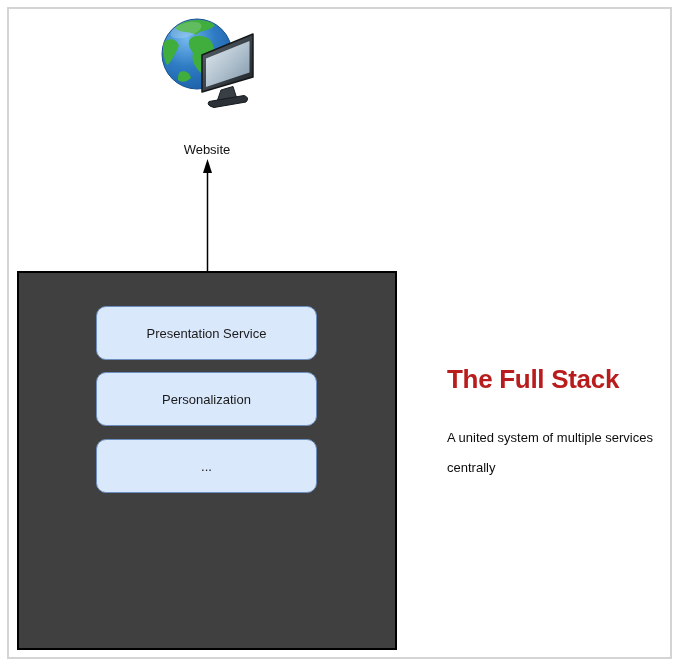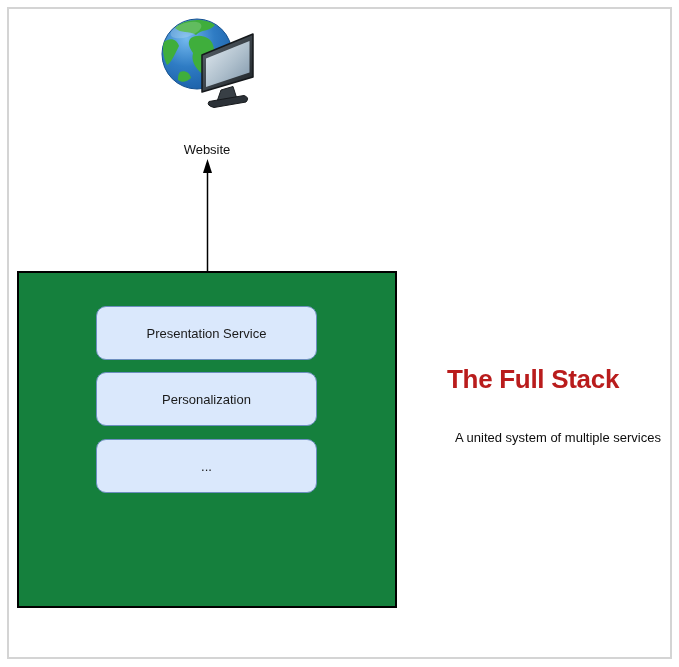--- a/index.html
+++ b/index.html
@@ -33,24 +33,24 @@
     margin-top: 32px;
   }
   .up-arrow {
     position: absolute;
     left: 200px; top: 158px;
     width: 15px; height: 113px;
   }
   .stack-container {
     position: absolute;
     left: 17px; top: 271px;
-    width: 380px; height: 337px;
+    width: 380px; height: 379px;
     border: 2px solid var(--container-border, #000000);
     box-sizing: border-box;
-    background: #15803d;
+    background: #404040;
   }
   .service-box {
     position: absolute;
     left: 77px;
     width: 221px; height: 54px;
     box-sizing: border-box;
     background: var(--service-fill, #dae8fc);
     border: 1.5px solid var(--service-border, #6c8ebf);
     border-radius: 10px;
     display: flex;
@@ -74,21 +74,21 @@
     white-space: nowrap;
   }
   .side-description {
     position: absolute;
     left: 447px; top: 423px;
     width: 225px;
     font-size: 13px;
     color: #0d0d0d;
     line-height: 30px;
   }
-  .side-description .desc-line { display: block; margin-left: 8px; }
+  .side-description .desc-line { display: block; }
 </style>
 </head>
 <body>
 
 <div class="page-frame"></div>
 
 <svg class="website-icon" viewBox="0 0 96 96" xmlns="http://www.w3.org/2000/svg">
   <defs>
     <radialGradient id="ocean" cx="35%" cy="28%" r="80%">
       <stop offset="0%" stop-color="#74b9ee"></stop>
@@ -130,13 +130,14 @@
 
 <div class="stack-container">
   <div class="service-box">Presentation Service</div>
   <div class="service-box">Personalization</div>
   <div class="service-box">...</div>
 </div>
 
 <div class="side-heading">The Full Stack</div>
 <div class="side-description">
   <span class="desc-line">A united system of multiple services</span>
+  <span class="desc-line">centrally</span>
 </div>
 
 </body></html>

